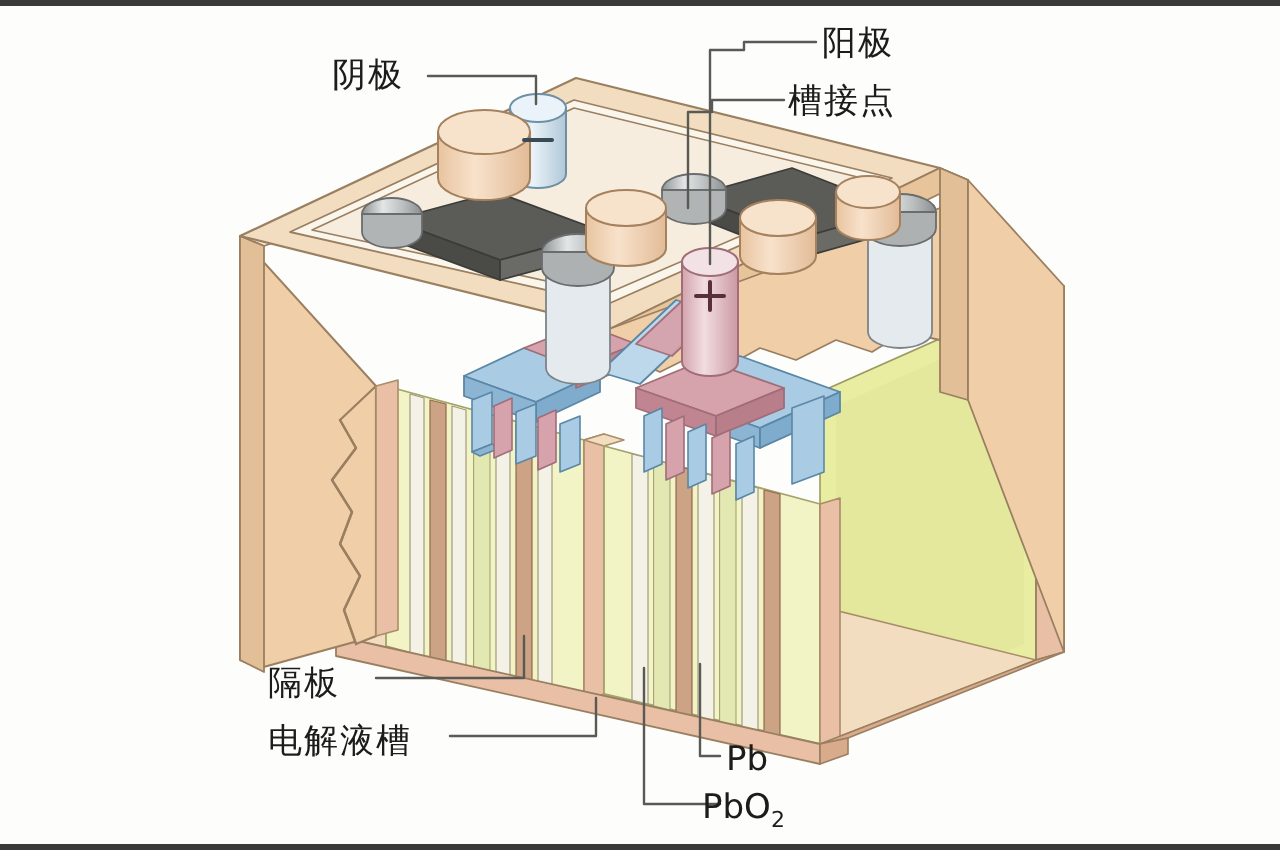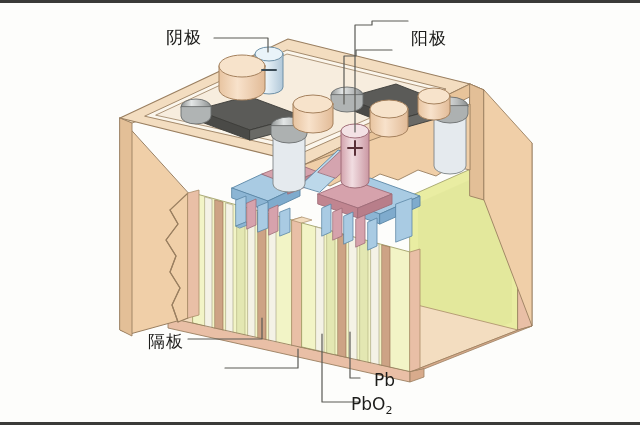--- a/index.html
+++ b/index.html
@@ -20,25 +20,25 @@
     font-family:"DejaVu Sans","Liberation Sans",sans-serif;
     color:#1c1c1a;
     white-space:nowrap;
     letter-spacing:1px;
   }
   .lbl-cn{font-size:17px;font-weight:500;}
   .lbl-en{font-size:17px;font-weight:400;letter-spacing:0px;}
   .lbl-en sub{font-size:11px;}
 
   #lbl-cathode{left:166px;top:26px;text-align:right;}
-  #lbl-anode{left:411px;top:27px;}
+  #lbl-anode{left:411px;top:10px;}
   #lbl-cellconn{left:394px;top:39px;}
-  #lbl-separator{left:148px;top:330px;text-align:center;}
+  #lbl-separator{left:134px;top:330px;text-align:center;}
   #lbl-electrolyte{left:134px;top:359px;}
-  #lbl-pb{left:374px;top:370px;}
+  #lbl-pb{left:363px;top:370px;}
   #lbl-pbo2{left:351px;top:394px;}
 </style>
 </head>
 <body>
 
 <div id="frame">
 
   <div class="edge-bar edge-top"></div>
   <div class="edge-bar edge-bottom"></div>
 
@@ -267,21 +267,23 @@
         <path d="M360,402 L322,402 L322,334"></path>
       </g>
 
     </g>
   </svg>
 
   <div class="lbl lbl-cn" id="lbl-cathode">阴极</div>
 
   <div class="lbl lbl-cn" id="lbl-anode">阳极</div>
 
+  <div class="lbl lbl-cn" id="lbl-cellconn">槽接点</div>
 
   <div class="lbl lbl-cn" id="lbl-separator">隔板</div>
 
+  <div class="lbl lbl-cn" id="lbl-electrolyte">电解液槽</div>
 
   <div class="lbl lbl-en" id="lbl-pb">Pb</div>
 
   <div class="lbl lbl-en" id="lbl-pbo2"><span>PbO</span><sub>2</sub></div>
 
 </div>
 
 </body></html>

